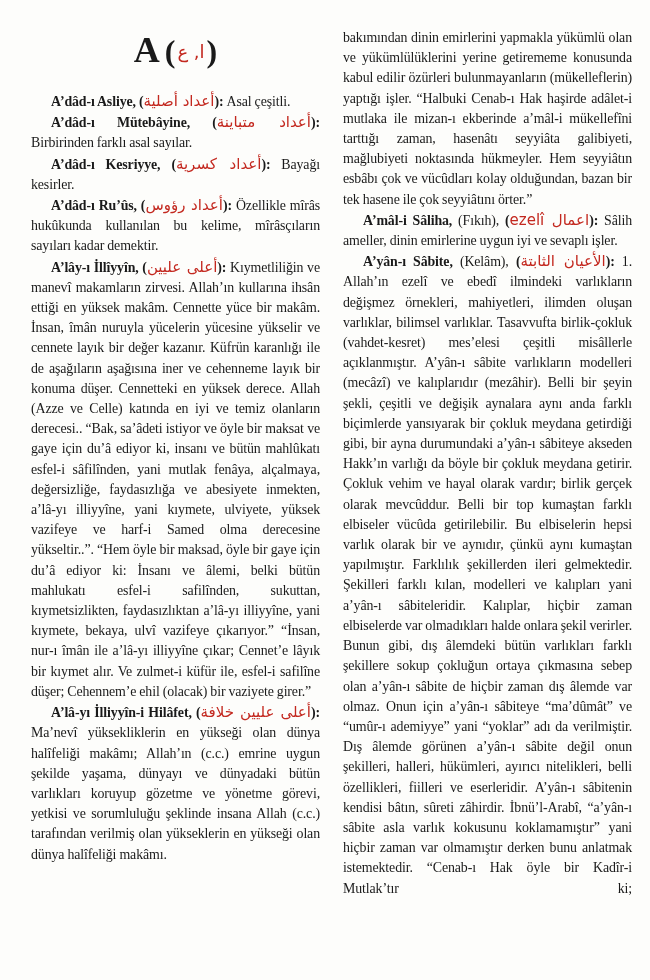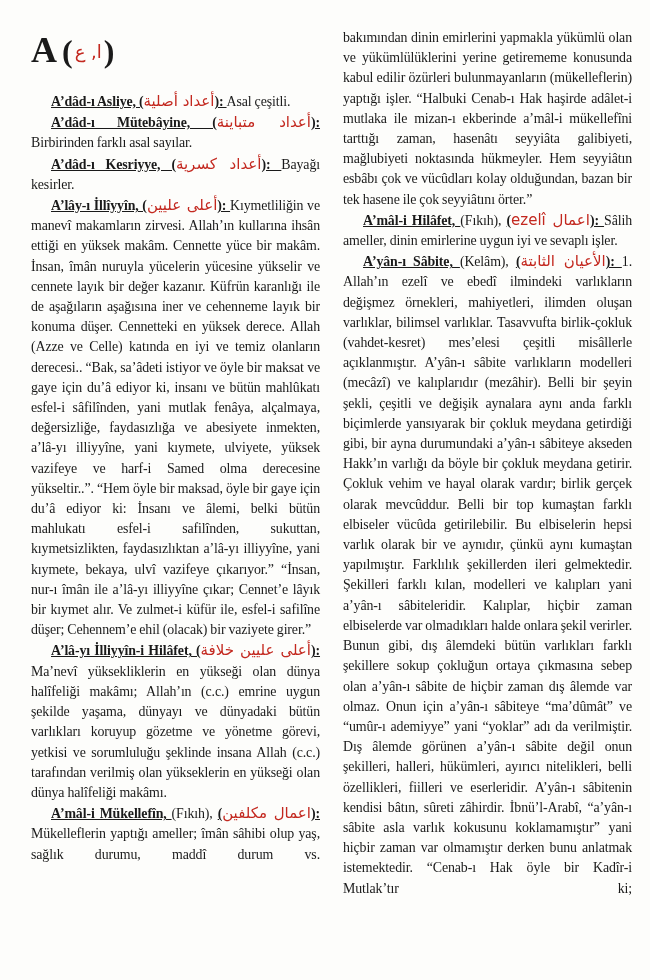--- a/index.html
+++ b/index.html
@@ -12,21 +12,21 @@
   }
   .page {
     box-sizing:border-box;
     width:650px; height:980px;
     padding:28px 18px 22px 31px;
     display:flex; gap:23px;
     overflow:hidden;
   }
   .col { width:289px; flex:0 0 289px; }
   .section-header {
-    text-align:left;
+    text-align:center;
     margin:0 0 12px 0;
     line-height:44px;
     white-space:nowrap;
   }
   .hdr-latin  { font-weight:700; font-size:36px; letter-spacing:1px; }
   .hdr-paren  { font-weight:700; font-size:32px; }
   .hdr-ar {
     color:var(--red);
     font-size:18px;
     font-family:"DejaVu Sans",sans-serif;
@@ -36,21 +36,21 @@
   .para {
     margin:0;
     text-align:justify;
     font-size:13.9px;
     line-height:20.2px;
     letter-spacing:-0.12px;
     word-spacing:-0.3px;
   }
   .ind { text-indent:20px; }
   .jl  { text-align-last:justify; }
-  .b { font-weight:700;text-decoration:underline; }
+  .b { font-weight:700; }
   .i { }
   .n { }
   .ar {
     color:var(--red);
     font-size:15px;
     font-family:"DejaVu Sans",sans-serif;
     letter-spacing:0;
     word-spacing:0;
   }
 </style>
@@ -60,25 +60,25 @@
 <div class="page">
   <div class="col">
     <div class="section-header">
       <span class="hdr-latin">A</span>
       <span class="hdr-paren">(</span><span class="hdr-ar" dir="rtl">ا, ع</span><span class="hdr-paren">)</span>
     </div>
     <div class="entries" id="col-left">
         <p class="para ind"><span class="b">A’dâd-ı Asliye, (</span><span class="ar" dir="rtl">أعداد أصلية</span><span class="b">): </span><span class="n">Asal çeşitli.</span></p>
         <p class="para ind"><span class="b">A’dâd-ı Mütebâyine, (</span><span class="ar" dir="rtl">أعداد متباينة</span><span class="b">): </span><span class="n">Birbirinden farklı asal sayılar.</span></p>
         <p class="para ind"><span class="b">A’dâd-ı Kesriyye, (</span><span class="ar" dir="rtl">أعداد كسرية</span><span class="b">): </span><span class="n">Bayağı kesirler.</span></p>
+        <p class="para ind"><span class="b">A’dâd-ı Ru’ûs, (</span><span class="ar" dir="rtl">أعداد رؤوس</span><span class="b">): </span><span class="n">Özellikle mîrâs hukûkunda kullanılan bu kelime, mîrâsçıların sayıları kadar demektir.</span></p>
         <p class="para ind"><span class="b">A’lây-ı İllîyyîn, (</span><span class="ar" dir="rtl">أعلى عليين</span><span class="b">): </span><span class="n">Kıymetliliğin ve manevî makamların zirvesi. Allah’ın kullarına ihsân ettiği en yüksek makâm. Cennette yüce bir makâm. İnsan, îmân nuruyla yücelerin yücesine yükselir ve cennete layık bir değer kazanır. Küfrün karanlığı ile de aşağıların aşağısına iner ve cehenneme layık bir konuma düşer. Cennetteki en yüksek derece. Allah </span><span class="i">(Azze ve Celle)</span><span class="n"> katında en iyi ve temiz olanların derecesi.. </span><span class="i">“Bak, sa’âdeti istiyor ve öyle bir maksat ve gaye için du’â ediyor ki, insanı ve bütün mahlûkatı esfel-i sâfilînden, yani mutlak fenâya, alçalmaya, değersizliğe, faydasızlığa ve abesiyete inmekten, a’lâ-yı illiyyîne, yani kıymete, ulviyete, yüksek vazifeye ve harf-i Samed olma derecesine yükseltir..”.</span><span class="n"> “Hem öyle bir maksad, öyle bir gaye için du’â ediyor ki: İnsanı ve âlemi, belki bütün mahlukatı esfel-i safilînden, sukuttan, kıymetsizlikten, faydasızlıktan a’lâ-yı illiyyîne, yani kıymete, bekaya, ulvî vazifeye çıkarıyor.” “İnsan, nur-ı îmân ile a’lâ-yı illiyyîne çıkar; Cennet’e lâyık bir kıymet alır. Ve zulmet-i küfür ile, esfel-i safilîne düşer; Cehennem’e ehil (olacak) bir vaziyete girer.”</span></p>
         <p class="para ind"><span class="b">A’lâ-yı İlliyyîn-i Hilâfet, (</span><span class="ar" dir="rtl">أعلى عليين خلافة</span><span class="b">): </span><span class="n">Ma’nevî yüksekliklerin en yükseği olan dünya halîfeliği makâmı; Allah’ın </span><span class="i">(c.c.)</span><span class="n"> emrine uygun şekilde yaşama, dünyayı ve dünyadaki bütün varlıkları koruyup gözetme ve yönetme görevi, yetkisi ve sorumluluğu şeklinde insana Allah </span><span class="i">(c.c.)</span><span class="n"> tarafından verilmiş olan yükseklerin en yükseği olan dünya halîfeliği makâmı.</span></p>
-        <p class="para ind jl"><span class="b">A’mâl-i Mükellefîn, </span><span class="i">(Fıkıh), </span><span class="b">(</span><span class="ar" dir="rtl">اعمال مكلفين</span><span class="b">): </span><span class="n">Mükelleflerin yaptığı ameller; îmân sâhibi olup yaş, sağlık durumu, maddî durum vs.</span></p>
       </div>
   </div>
   <div class="col">
     <div class="entries" id="col-right">
         <p class="para"><span class="n">bakımından dinin emirlerini yapmakla yükümlü olan ve yükümlülüklerini yerine getirememe konusunda kabul edilir özürleri bulunmayanların (mükelleflerin) yaptığı işler. “Halbuki Cenab-ı Hak haşirde adâlet-i mutlaka ile mizan-ı ekberinde a’mâl-i mükellefîni tarttığı zaman, hasenâtı seyyiâta galibiyeti, mağlubiyeti noktasında hükmeyler. Hem seyyiâtın esbâbı çok ve vücûdları kolay olduğundan, bazan bir tek hasene ile çok seyyiâtını örter.”</span></p>
-        <p class="para ind"><span class="b">A’mâl-i Hilâfet, </span><span class="i">(Fıkıh), </span><span class="b">(</span><span class="ar" dir="rtl">اعمال ezelî</span><span class="b">): </span><span class="n">Sâlih ameller, dinin emirlerine uygun iyi ve sevaplı işler.</span></p>
+        <p class="para ind"><span class="b">A’mâl-i Sâliha, </span><span class="i">(Fıkıh), </span><span class="b">(</span><span class="ar" dir="rtl">اعمال ezelî</span><span class="b">): </span><span class="n">Sâlih ameller, dinin emirlerine uygun iyi ve sevaplı işler.</span></p>
         <p class="para ind jl"><span class="b">A’yân-ı Sâbite, </span><span class="i">(Kelâm), </span><span class="b">(</span><span class="ar" dir="rtl">الأعيان الثابتة</span><span class="b">): </span><span class="n">1. Allah’ın ezelî ve ebedî ilmindeki varlıkların değişmez örnekleri, mahiyetleri, ilimden oluşan varlıklar, bilimsel varlıklar. Tasavvufta birlik-çokluk (vahdet-kesret) mes’elesi çeşitli misâllerle açıklanmıştır. A’yân-ı sâbite varlıkların modelleri (mecâzî) ve kalıplarıdır (mezâhir). Belli bir şeyin şekli, çeşitli ve değişik aynalara aynı anda farklı biçimlerde yansıyarak bir çokluk meydana getirdiği gibi, bir ayna durumundaki a’yân-ı sâbiteye akseden Hakk’ın varlığı da böyle bir çokluk meydana getirir. Çokluk vehim ve hayal olarak vardır; birlik gerçek olarak mevcûddur. Belli bir top kumaştan farklı elbiseler vücûda getirilebilir. Bu elbiselerin hepsi varlık olarak bir ve aynıdır, çünkü aynı kumaştan yapılmıştır. Farklılık şekillerden ileri gelmektedir. Şekilleri farklı kılan, modelleri ve kalıpları yani a’yân-ı sâbiteleridir. Kalıplar, hiçbir zaman elbiselerde var olmadıkları halde onlara şekil verirler. Bunun gibi, dış âlemdeki bütün varlıkları farklı şekillere sokup çokluğun ortaya çıkmasına sebep olan a’yân-ı sâbite de hiçbir zaman dış âlemde var olmaz. Onun için a’yân-ı sâbiteye “ma’dûmât” ve “umûr-ı ademiyye” yani “yoklar” adı da verilmiştir. Dış âlemde görünen a’yân-ı sâbite değil onun şekilleri, halleri, hükümleri, ayırıcı nitelikleri, belli özellikleri, fiilleri ve eserleridir. A’yân-ı sâbitenin kendisi bâtın, sûreti zâhirdir. İbnü’l-Arabî, “a’yân-ı sâbite asla varlık kokusunu koklamamıştır” yani hiçbir zaman var olmamıştır derken bunu anlatmak istemektedir. “Cenab-ı Hak öyle bir Kadîr-i Mutlak’tır ki;</span></p>
       </div>
   </div>
 </div>
 
 </body></html>

